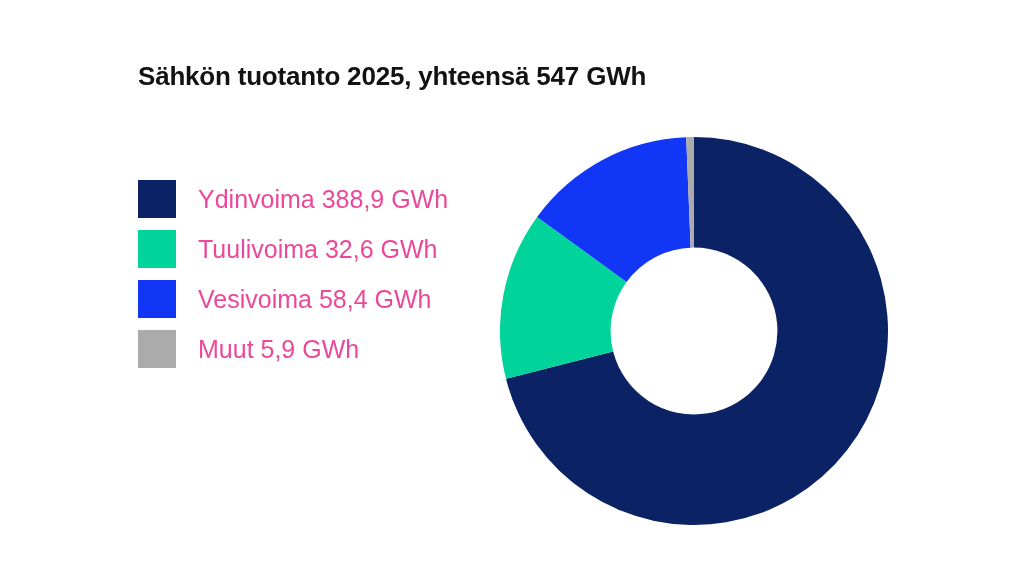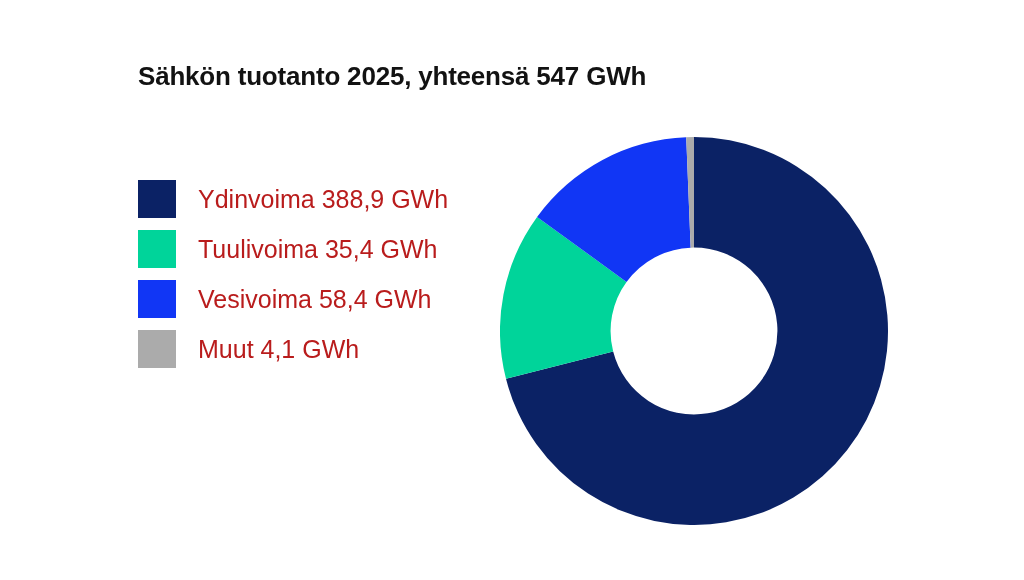--- a/index.html
+++ b/index.html
@@ -46,21 +46,21 @@
   .legend-swatch {
     width: 38px;
     height: 38px;
     flex: 0 0 38px;
     border-radius: 0;
   }
   .legend-label {
     margin-left: 22px;
     font-size: 25px;
     font-weight: normal;
-    color: #b91c1c;
+    color: #ec4899;
     white-space: nowrap;
     line-height: 1;
   }
   #donut-wrap {
     position: absolute;
     left: 500px;
     top: 137px;
     width: 388px;
     height: 388px;
   }
@@ -79,31 +79,31 @@
 
   <div id="legend">
 
     <div class="legend-item">
       <span class="legend-swatch" style="background: rgb(11, 34, 101);"></span>
       <span class="legend-label">Ydinvoima 388,9 GWh</span>
     </div>
 
     <div class="legend-item">
       <span class="legend-swatch" style="background: rgb(0, 212, 154);"></span>
-      <span class="legend-label">Tuulivoima 35,4 GWh</span>
+      <span class="legend-label">Tuulivoima 32,6 GWh</span>
     </div>
 
     <div class="legend-item">
       <span class="legend-swatch" style="background: rgb(17, 54, 245);"></span>
       <span class="legend-label">Vesivoima 58,4 GWh</span>
     </div>
 
     <div class="legend-item">
       <span class="legend-swatch" style="background: rgb(171, 171, 171);"></span>
-      <span class="legend-label">Muut 4,1 GWh</span>
+      <span class="legend-label">Muut 5,9 GWh</span>
     </div>
 
   </div>
 
   <div id="donut-wrap">
     <svg id="donut-svg" viewBox="0 0 388 388">
       <g id="donut-slices">
           <path d="M 194 0 A 194 194 0 1 1 5.998352473108696 241.86836666499624 L 113.15929156343674 214.58339766594838 A 83.42 83.42 0 1 0 194 110.58 Z" fill="#0B2265"></path>
           <path d="M 5.998352473108696 241.86836666499624 A 194 194 0 0 1 37.08342524669834 79.92463645601872 L 126.52587285608028 144.94759367608805 A 83.42 83.42 0 0 0 113.15929156343674 214.58339766594838 Z" fill="#00D49A"></path>
           <path d="M 37.08342524669834 79.92463645601872 A 194 194 0 0 1 186.20979771526493 0.1564735453801518 L 190.6502130175639 110.64728362451346 A 83.42 83.42 0 0 0 126.52587285608028 144.94759367608805 Z" fill="#1136F5"></path>

